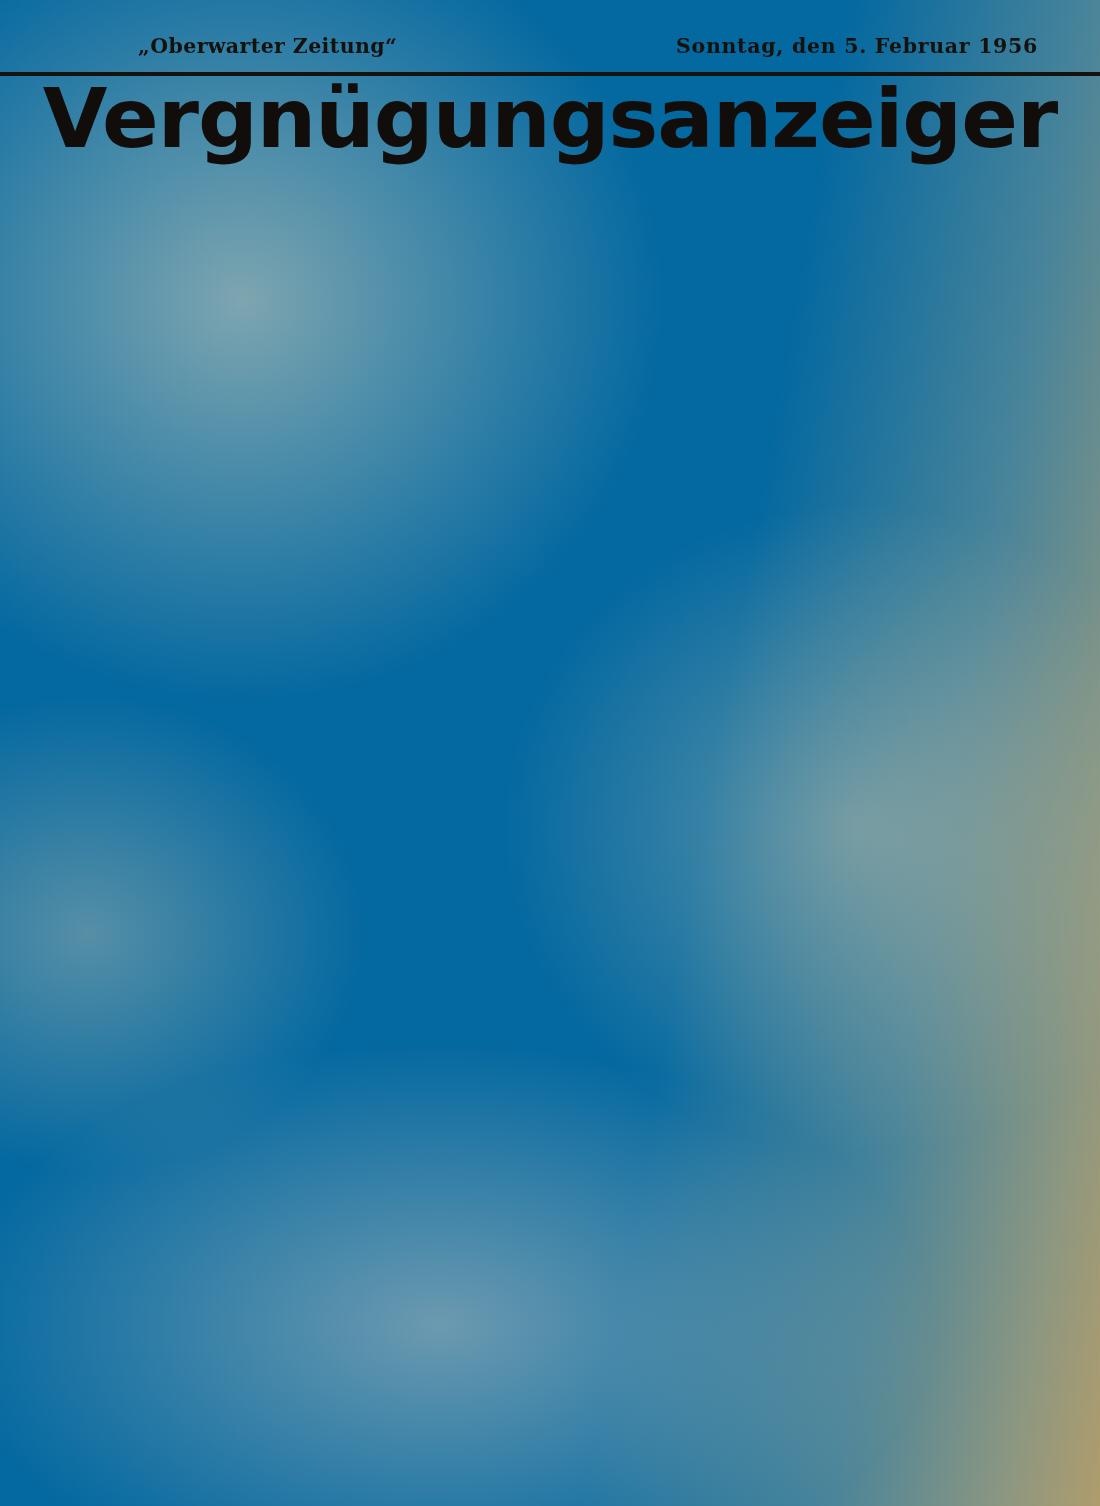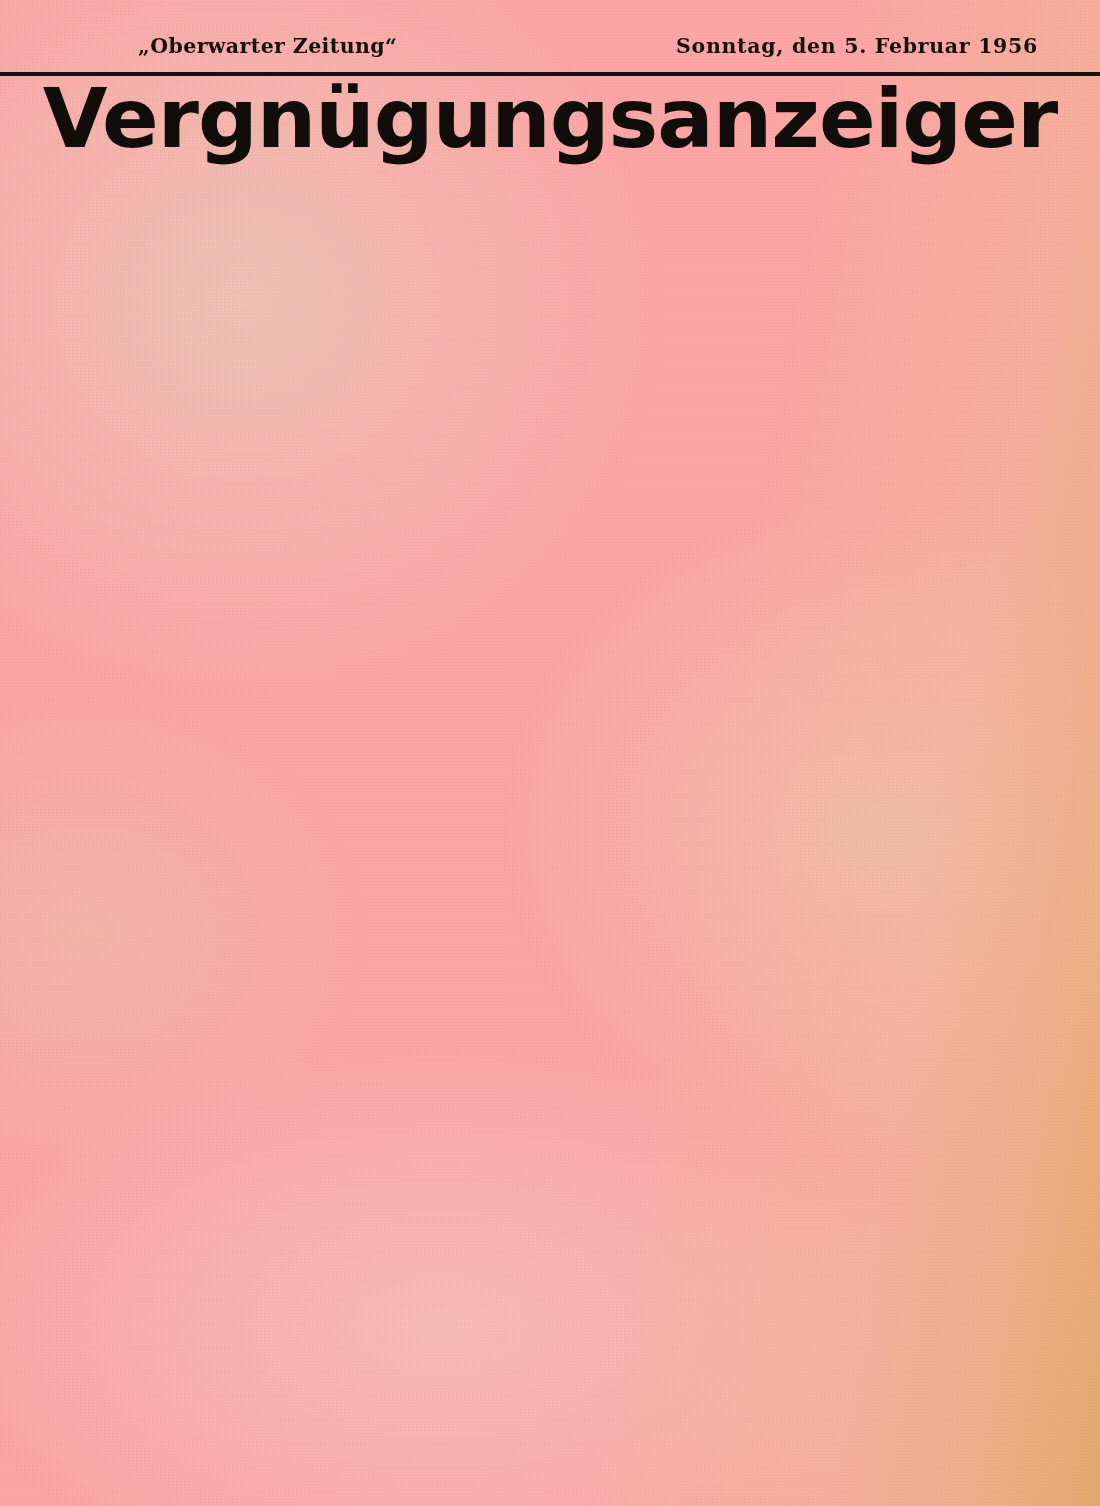--- a/index.html
+++ b/index.html
@@ -5,21 +5,21 @@
   html, body {
     margin: 0;
     padding: 0;
     background: #5a5048;
   }
   #page {
     position: relative;
     width: 1100px;
     height: 1506px;
     overflow: hidden;
-    background: #fca5a5;
+    background: #0369a1;
     font-family: "DejaVu Serif", serif;
     box-sizing: border-box;
   }
   
   #paper-tint-right {
     position: absolute;
     inset: 0;
     background:
       linear-gradient(100deg,
         rgba(236,208,190,0.0) 0%,

